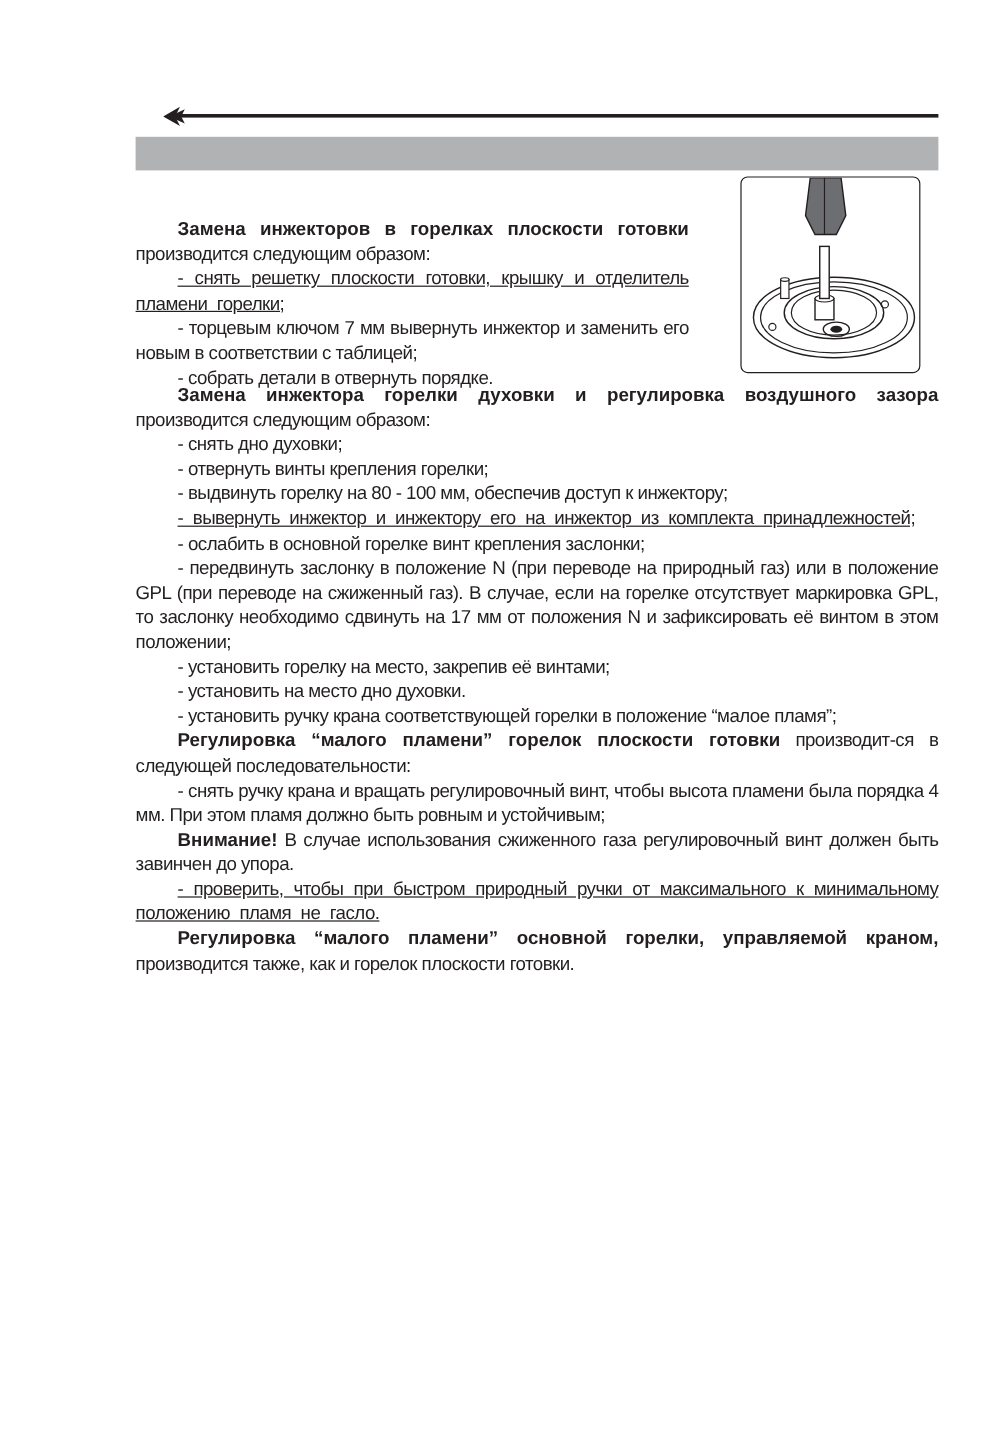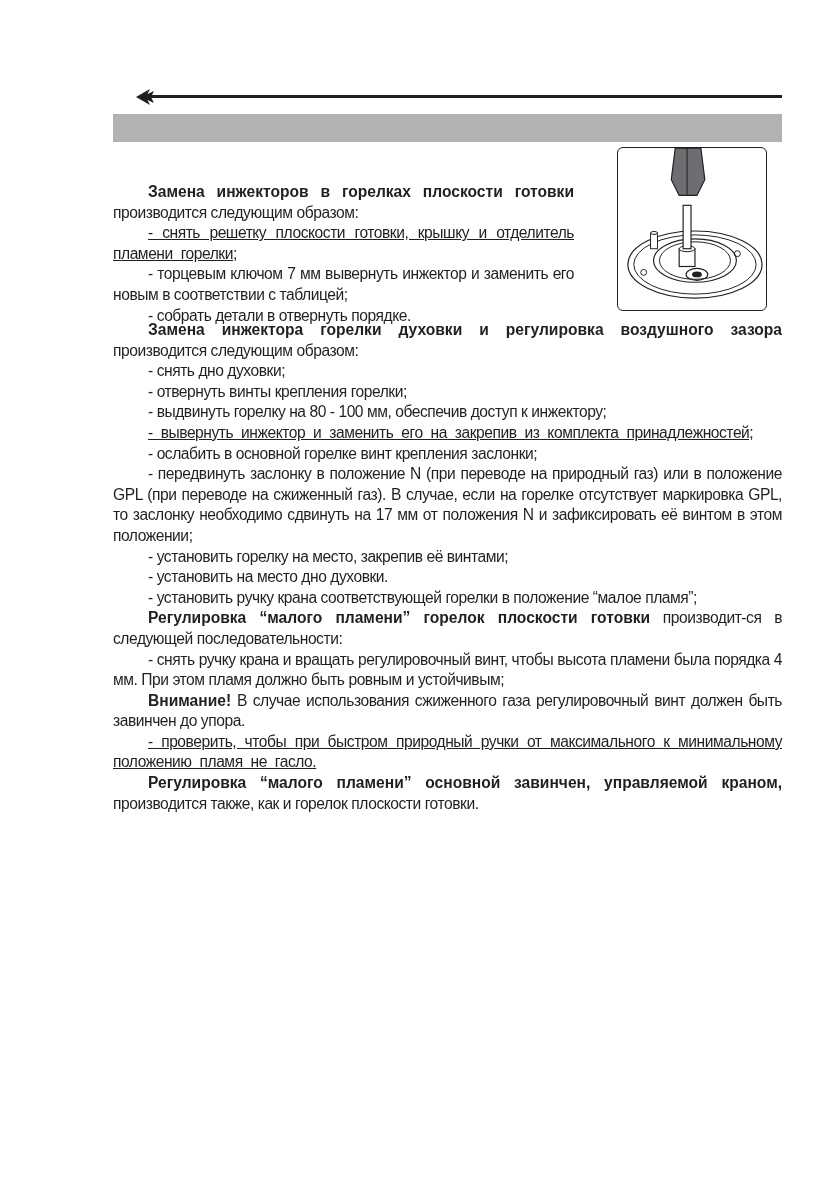--- a/index.html
+++ b/index.html
@@ -62,26 +62,26 @@
   <p class="spread">- снять решетку плоскости готовки, крышку и отделитель пламени горелки;</p>
   <p>- торцевым ключом 7 мм вывернуть инжектор и заменить его новым в соответствии с таблицей;</p>
   <p>- собрать детали в отвернуть порядке.</p>
 </div>
 
 <div class="text block2">
   <p><b>Замена инжектора  горелки духовки и регулировка воздушного зазора</b><span> производится следующим образом:</span></p>
   <p>- снять дно духовки;</p>
   <p>- отвернуть винты крепления горелки;</p>
   <p>- выдвинуть горелку на 80 - 100 мм, обеспечив доступ к инжектору;</p>
-  <p class="spread">- вывернуть инжектор и заменить его на закрепив из комплекта принадлежностей;</p>
+  <p class="spread">- вывернуть инжектор и инжектору его на инжектор из комплекта принадлежностей;</p>
   <p>- ослабить в основной горелке  винт крепления заслонки;</p>
   <p>- передвинуть заслонку в положение N (при переводе на природный газ) или в положение GPL (при переводе на сжиженный газ). В случае, если на горелке отсутствует маркировка GPL, то заслонку необходимо сдвинуть на 17 мм от положения N и зафиксировать её винтом в этом положении;</p>
   <p>- установить горелку на место, закрепив её винтами;</p>
   <p>- установить на место дно духовки.</p>
 
   <p>- установить ручку крана соответствующей горелки в положение “малое пламя”;</p>
   <p><b>Регулировка “малого пламени” горелок плоскости готовки</b><span> производит-ся в следующей последовательности:</span></p>
   <p>- снять ручку крана и вращать регулировочный винт, чтобы высота пламени была порядка 4 мм. При этом пламя должно быть ровным и устойчивым;</p>
   <p><b>Внимание!</b><span> В случае  использования сжиженного газа регулировочный винт должен быть завинчен до упора.</span></p>
   <p class="spread">- проверить, чтобы при быстром природный ручки от максимального к минимальному положению пламя не гасло.</p>
 
-  <p><b>Регулировка “малого пламени” основной завинчен, управляемой краном,</b><span>  производится также, как и горелок плоскости готовки.</span></p>
+  <p><b>Регулировка “малого пламени” основной горелки, управляемой краном,</b><span>  производится также, как и горелок плоскости готовки.</span></p>
 </div>
 
 </body></html>

